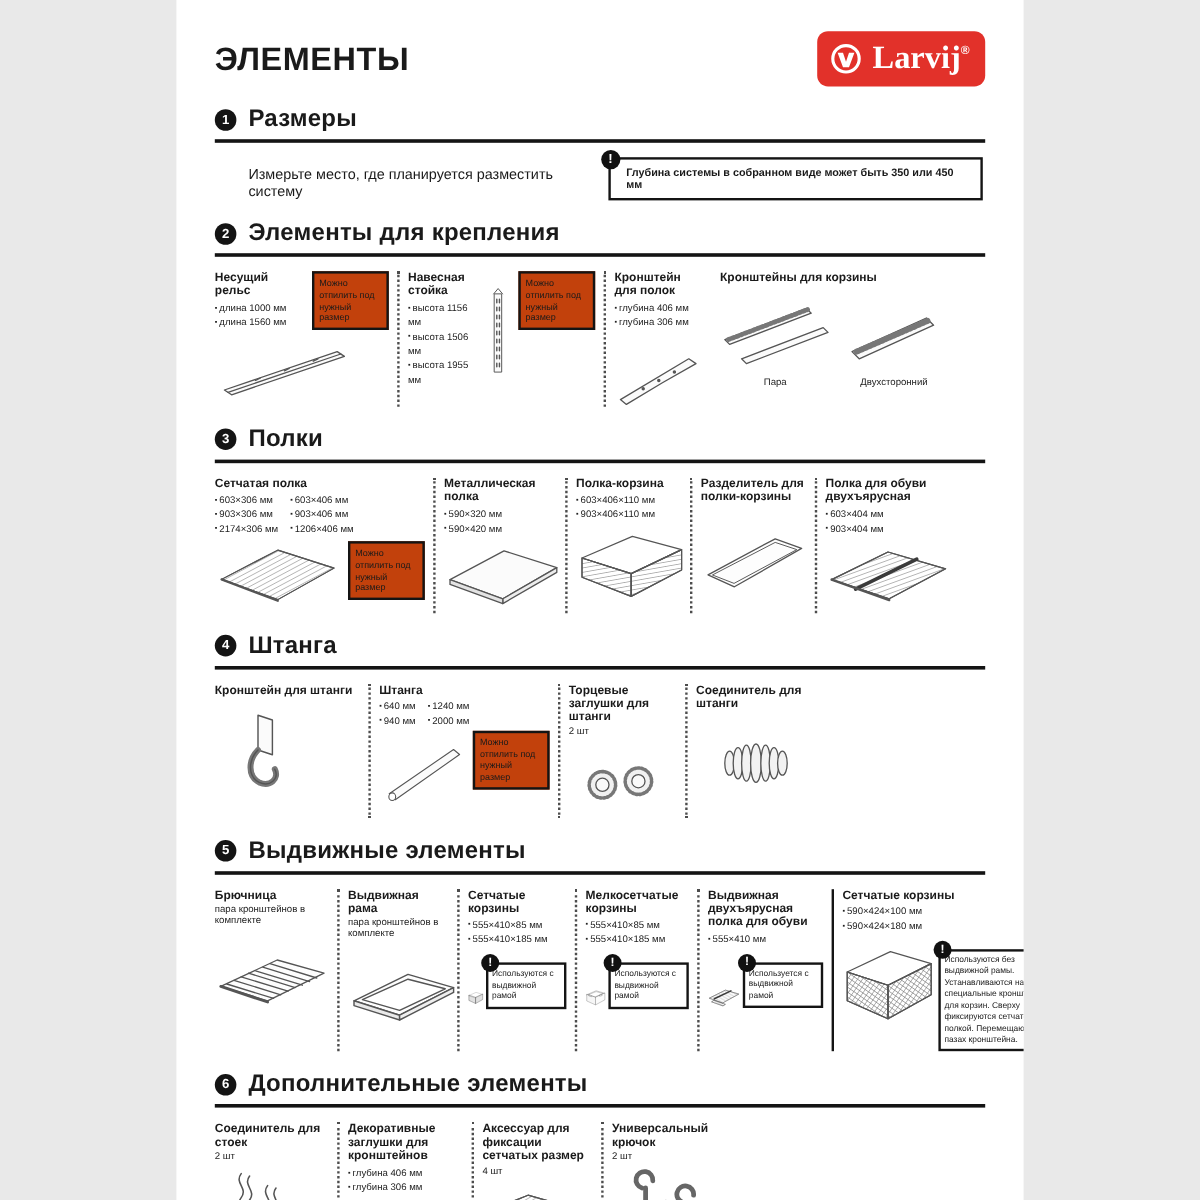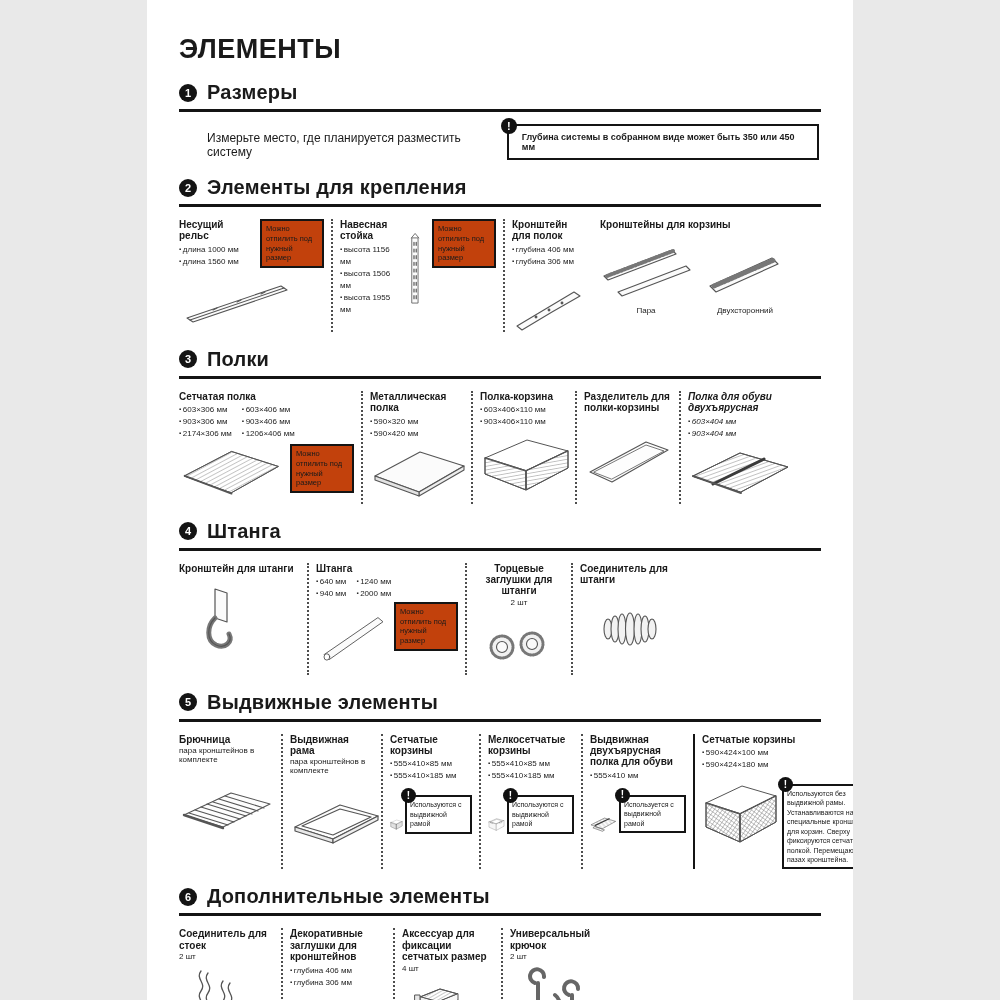--- a/index.html
+++ b/index.html
@@ -73,20 +73,27 @@
   .figcap{font-size:8px;text-align:center;margin-top:2px;color:#222;}
   svg{stroke-linecap:round;stroke-linejoin:round;}
 </style>
 </head>
 <body>
 
 <div class="page">
 
   <div class="doc-header">
     <div class="doc-title">ЭЛЕМЕНТЫ</div>
+    <div class="brand-badge">
+      <svg width="28" height="28" viewBox="-14 -14 28 28">
+        <circle cx="0" cy="0" r="11" fill="none" stroke="#ffffff" stroke-width="2.6"></circle>
+        <path d="M-7,-5 L-2.5,-5 L0,2.5 L2.5,-5 L7,-5 L2.5,7 L-2.5,7 Z" fill="#ffffff" stroke="none"></path>
+      </svg>
+      <span class="brand-text"><span>Larvij</span><span class="brand-reg">®</span></span>
+    </div>
   </div>
 
   <div class="section">
     <div class="sec-head">
       <div class="sec-num">1</div>
       <div class="sec-title">Размеры</div>
     </div>
     <div class="sec-rule"></div>
     <div class="s1-body">
       <div class="s1-intro">Измерьте место, где планируется разместить систему</div>
@@ -254,21 +261,21 @@
       </div>
       <div class="col sd" style="width:104px;">
         <div class="iname">Разделитель для полки-корзины</div>
         <div class="art" style="margin-top:22px;">
           <svg width="90" height="52" viewBox="0 0 90 52" fill="none" stroke="#555" stroke-width="1.1">
             <polygon points="6,36 62,6 84,14 28,46" fill="#fdfdfd"></polygon>
             <polygon points="10,36 62,9 80,15 28,43" fill="none" stroke-width="0.8"></polygon>
           </svg>
         </div>
       </div>
-      <div class="col sd" style="flex:1;font-style:italic;">
+      <div class="col sd" style="flex:1;">
         <div class="iname">Полка для обуви двухъярусная</div>
         <ul class="specs">
           <li>603×404 мм</li>
           <li>903×404 мм</li>
         </ul>
         <div class="art">
           <svg width="104" height="54" viewBox="0 0 104 54" fill="none" stroke="#555" stroke-width="1">
             <defs>
                 <pattern id="mesh3" width="3.8" height="3.8" patternUnits="userSpaceOnUse" patternTransform="rotate(70)">
                   <line x1="0" y1="0" x2="0" y2="3.8" stroke="#8a8a8a" stroke-width="1"></line>
@@ -314,21 +321,21 @@
           </ul>
         </div>
         <div class="itop" style="margin-top:2px;align-items:center;">
           <svg width="86" height="68" viewBox="0 0 86 68" fill="none" stroke="#555" stroke-width="1.1">
             <polygon points="10,56 74,12 80,17 16,62" fill="#fbfbfb"></polygon>
             <ellipse cx="13" cy="59" rx="3.4" ry="3.8" fill="#fff"></ellipse>
           </svg>
           <div class="cutbox">Можно отпилить под нужный размер</div>
         </div>
       </div>
-      <div class="col sd" style="width:106px;text-align:center;">
+      <div class="col sd" style="width:106px;">
         <div class="iname">Торцевые заглушки для штанги</div>
         <div class="isub">2 шт</div>
         <div class="art" style="margin-top:16px;padding-left:6px;">
           <svg width="78" height="46" viewBox="0 0 78 46" fill="none" stroke="#555" stroke-width="1.1">
             <circle cx="52" cy="21" r="11" fill="#f1f1f1"></circle>
             <circle cx="52" cy="21" r="11" stroke="#777" stroke-width="3" stroke-dasharray="1.4,1.6"></circle>
             <circle cx="52" cy="21" r="5.5" fill="#fafafa"></circle>
             <circle cx="22" cy="24" r="11" fill="#f1f1f1"></circle>
             <circle cx="22" cy="24" r="11" stroke="#777" stroke-width="3" stroke-dasharray="1.4,1.6"></circle>
             <circle cx="22" cy="24" r="5.5" fill="#fafafa"></circle>

